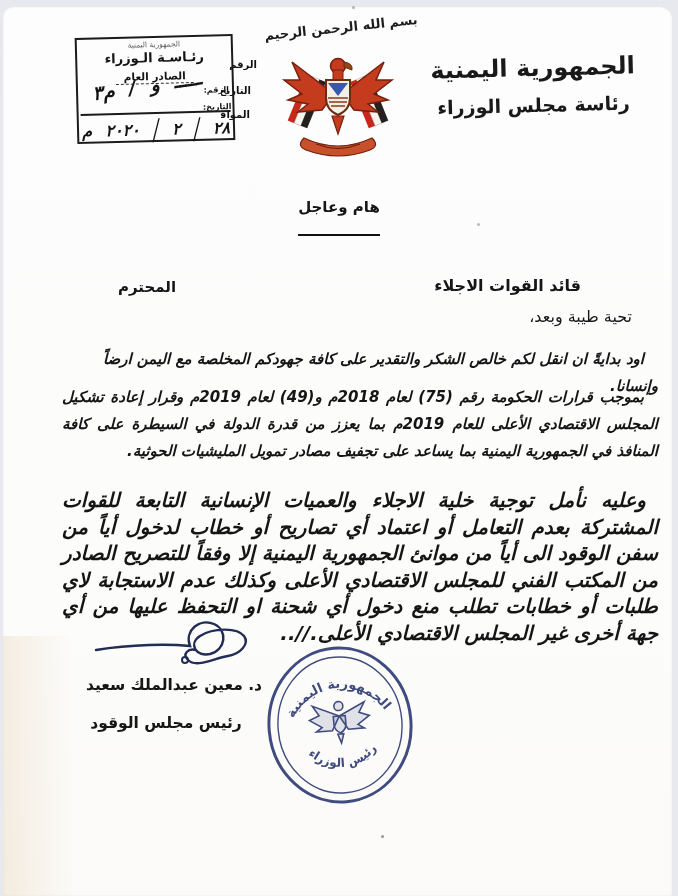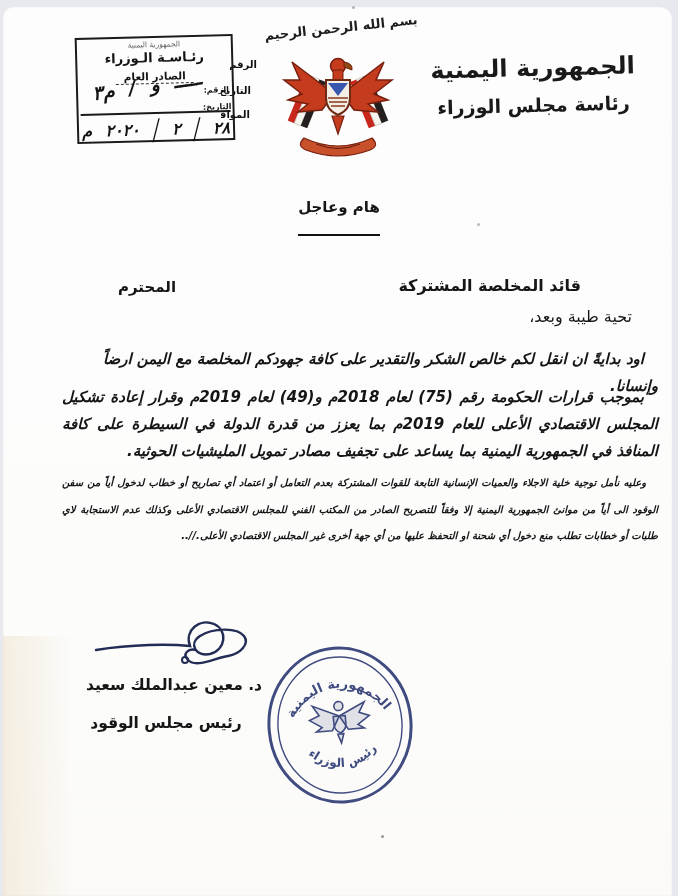--- a/index.html
+++ b/index.html
@@ -73,21 +73,21 @@
   .addr2 { position:absolute; top:276px; right:97px; font-size:16px; font-weight:bold; direction:rtl; }
   .honorific { position:absolute; top:278px; left:118px; font-size:15px; font-weight:bold; }
   .salutation { position:absolute; top:307px; right:46px; font-size:16px; direction:rtl; }
   .para {
     position:absolute; right:20px; left:62px; direction:rtl;
     font-size:15px; font-weight:bold; line-height:27px;
     text-align:justify; text-indent:14px; color:#151515;font-style:italic;
   }
   .p1 { top:346px; text-align:right; }
   .p2 { top:384px; }
-  .p3 { top:470px; font-size:10px; line-height:26.5px; text-indent:12px; }
+  .p3 { top:487px; font-size:20px; line-height:26.5px; text-indent:12px; }
   .closing { position:absolute; top:578px; right:258px; font-size:15px; font-weight:bold; direction:rtl; }
   
   .sig-svg  { position:absolute; left:92px; top:610px; width:170px; height:64px; }
   .sig-name { position:absolute; left:80px; top:676px; width:182px; text-align:right;
               font-size:15.5px; font-weight:bold; direction:rtl; white-space:nowrap; }
   .sig-title{ position:absolute; left:88px; top:714px; width:156px; text-align:center;
               font-size:15.5px; font-weight:bold; direction:rtl; white-space:nowrap; }
   .seal { position:absolute; left:264px; top:644px; width:152px; height:162px;
           transform:rotate(-5deg); opacity:.95; }
   .speck { position:absolute; border-radius:50%; background:#6b6b6b; }
@@ -157,21 +157,21 @@
       <span>٢</span>
       <span class="slash">/</span>
       <span>٢٨</span>
     </div>
   </div>
 
   <div class="urgent">
     <span>هام وعاجل</span>
   </div>
 
-  <div class="addr2">قائد المخلصة المشتركة</div>
+  <div class="addr2">قائد القوات الاجلاء</div>
   <div class="honorific">المحترم</div>
   <div class="salutation">تحية طيبة وبعد،</div>
 
   <div class="para p1">اود بدايةً ان انقل لكم خالص الشكر والتقدير على كافة جهودكم المخلصة مع اليمن ارضاً وإنسانا.</div>
   <div class="para p2">بموجب قرارات الحكومة رقم (75) لعام 2018م و(49) لعام 2019م وقرار إعادة تشكيل المجلس الاقتصادي الأعلى للعام 2019م بما يعزز من قدرة الدولة في السيطرة على كافة المنافذ في الجمهورية اليمنية بما يساعد على تجفيف مصادر تمويل المليشيات الحوثية.</div>
   <div class="para p3">وعليه نأمل توجية خلية الاجلاء والعميات الإنسانية التابعة للقوات المشتركة بعدم التعامل أو اعتماد أي تصاريح أو خطاب لدخول أياً من سفن الوقود الى أياً من موانئ الجمهورية اليمنية إلا وفقاً للتصريح الصادر من المكتب الفني للمجلس الاقتصادي الأعلى وكذلك عدم الاستجابة لاي طلبات أو خطابات تطلب منع دخول أي شحنة او التحفظ عليها من أي جهة أخرى غير المجلس الاقتصادي الأعلى.//..</div>
 
 
   <svg class="sig-svg" viewBox="0 0 170 64">
     <path d="M4,40 C40,34 78,34 98,36 C92,20 108,8 122,14 C136,20 134,40 118,44 C104,47 96,34 108,26 C122,17 146,18 152,26 C158,34 148,44 136,46 C120,49 104,58 96,50 C90,44 96,38 104,40" fill="none" stroke="#222c55" stroke-width="2.4" stroke-linecap="round"></path>

